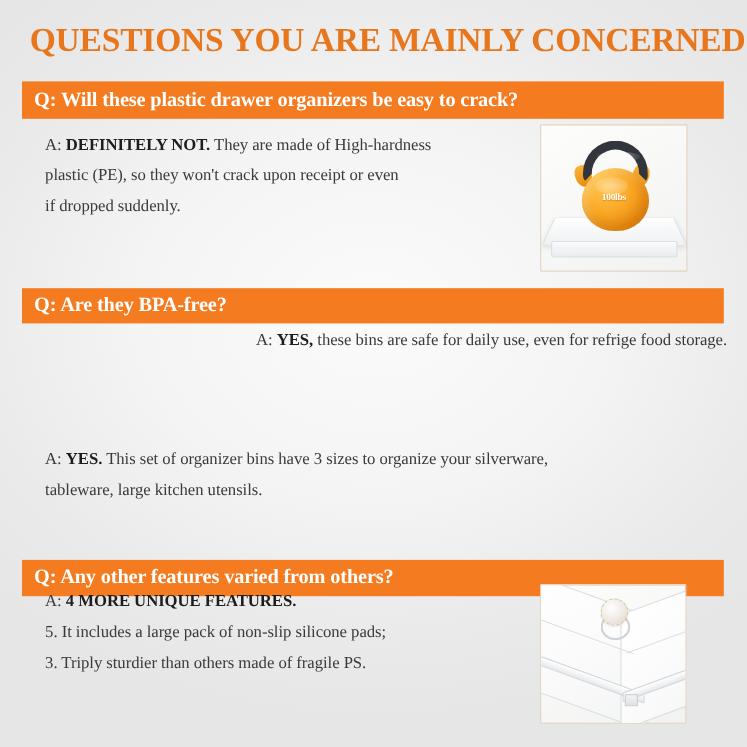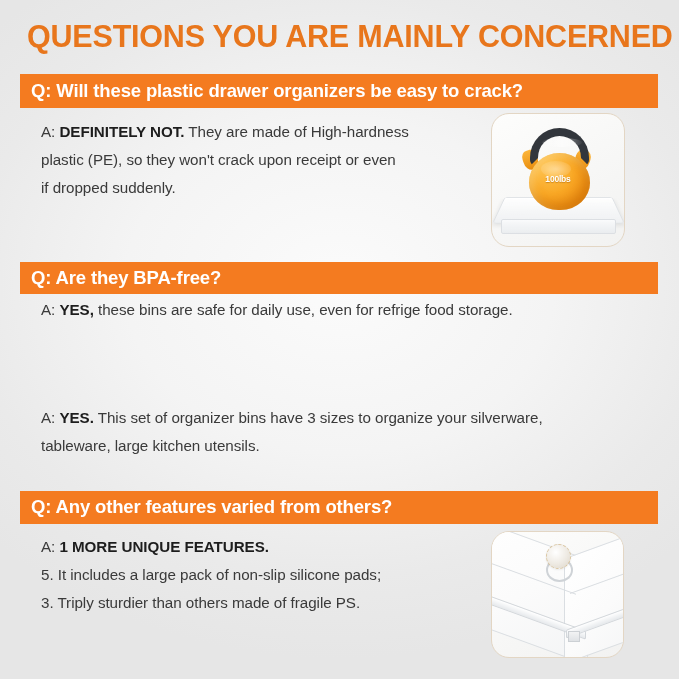--- a/index.html
+++ b/index.html
@@ -14,20 +14,21 @@
     background: #ececec;
   }
 
   #page {
     position: relative;
     width: 679px;
     height: 679px;
     background:
       radial-gradient(ellipse 70% 55% at 50% 42%, #fbfbfb 0%, #f4f4f4 45%, #eaeaea 78%, #e6e6e6 100%);
     overflow: hidden;
+    font-family: Liberation Serif, serif;
   }
 
   
   .page-title {
     position: absolute;
     left: 27px;
     top: 16px;
     width: 640px;
     font-size: 30.5px;
     font-weight: bold;
@@ -66,21 +67,21 @@
     line-height: 28px;
     letter-spacing: -0.05px;
   }
   .answer .b { font-weight: bold; color: #1d1d1d; }
   .answer .line { white-space: nowrap; margin-left: 20px; }
 
   
   .photo-frame {
     position: absolute;
     border: 1px solid #e3d6c4;
-    border-radius: 18px;
+    border-radius: 1px;
     background: linear-gradient(150deg, #fdfdfc 0%, #f7f7f6 55%, #f2f2f1 100%);
     overflow: hidden;
   }
 
   
   .kb-scene { position: absolute; inset: 0; }
   .kb-shelf {
     position: absolute;
     left: 7px;
     bottom: 16px;
@@ -249,46 +250,46 @@
       <div class="kb-body"></div>
       <div class="kb-handle"></div>
       <div class="kb-label">100lbs</div>
     </div>
   </div>
 
   <div class="qbar" style="top:262px; height:32px;">
     <span class="qbar-text">Q: Are they BPA-free?</span>
   </div>
 
-  <div class="answer" style="top:296px; width:640px;">
+  <div class="answer" style="top:296px; width:640px;text-align:right;">
     <div class="line">
       <span>A:</span>
       <span class="b">YES,</span>
       <span>these bins are safe for daily use, even for refrige food storage.</span>
     </div>
   </div>
 
 
   <div class="answer" style="top:404px; width:640px;">
     <div class="line">
       <span>A:</span>
       <span class="b">YES.</span>
       <span>This set of organizer bins have 3 sizes to organize your silverware,</span>
     </div>
     <div class="line">tableware, large kitchen utensils.</div>
   </div>
 
-  <div class="qbar" style="top:491px; height:33px;">
+  <div class="qbar" style="top:509px; height:33px;">
     <span class="qbar-text">Q: Any other features varied from others?</span>
   </div>
 
   <div class="answer" style="top:533px; width:460px;">
     <div class="line">
       <span>A:</span>
-      <span class="b">1 MORE UNIQUE FEATURES.</span>
+      <span class="b">4 MORE UNIQUE FEATURES.</span>
     </div>
     <div class="line">5. It includes a large pack of non-slip silicone pads;</div>
     <div class="line">3. Triply sturdier than others made of fragile PS.</div>
   </div>
 
   <div class="photo-frame" style="left:491px; top:531px; width:131px; height:125px;">
     <div class="bin-scene">
       <div class="bin-panel bin-left"></div>
       <div class="bin-panel bin-right"></div>
       <div class="bin-seam l"></div>

